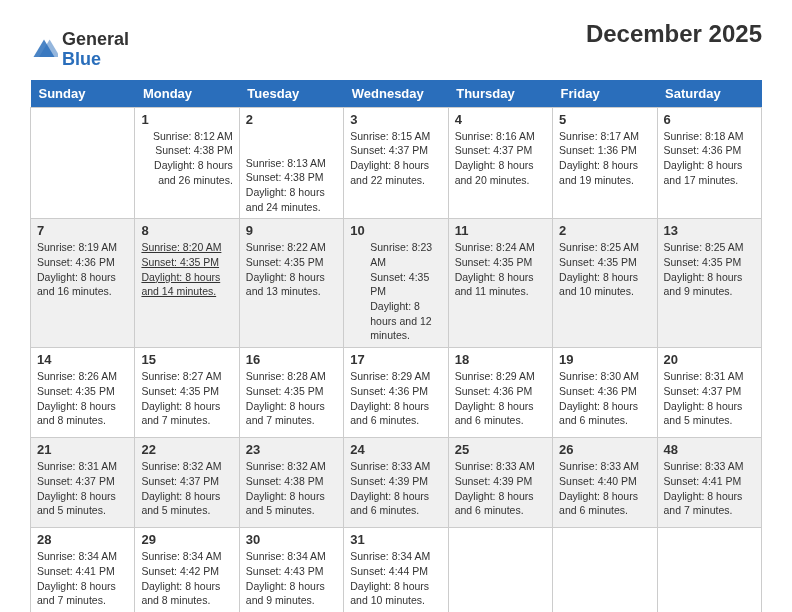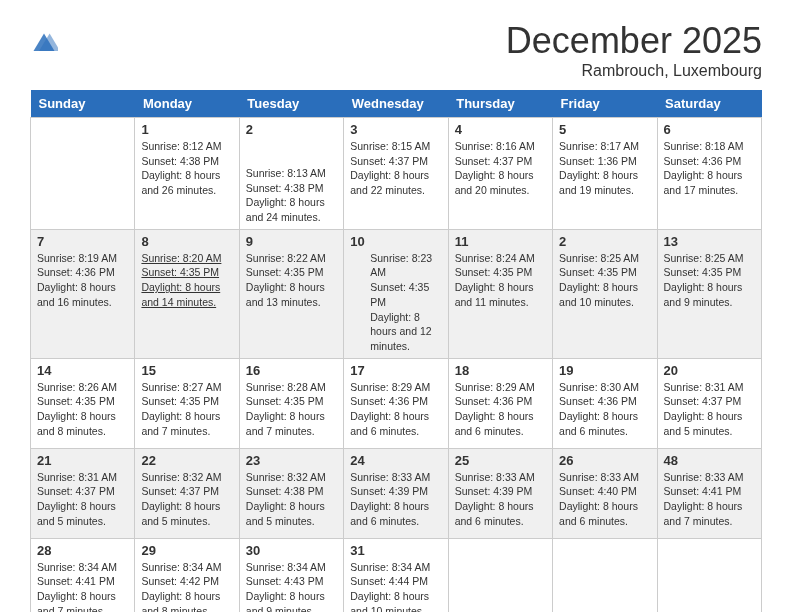--- a/index.html
+++ b/index.html
@@ -38,22 +38,22 @@
     }
     .logo-icon {
       width: 28px;
       height: 28px;
       margin-right: 4px;
     }
     .title-area {
       text-align: right;
     }
     .month-title {
-      font-size: 36px;
-      font-weight: normal;
+      font-size: 24px;
+      font-weight: bold;
       color: #333;
     }
     .location-title {
       font-size: 16px;
       color: #333;
     }
     .calendar-table {
       width: 100%;
       border-collapse: collapse;
       font-size: 11px;
@@ -98,45 +98,48 @@
   </style>
 </head>
 <body>
 
 <div class="header-area">
   <div class="logo">
     <svg class="logo-icon" viewBox="0 0 40 40">
       <polygon points="20,5 35,30 5,30" fill="#2a6ebb" opacity="0.85"></polygon>
       <polygon points="28,5 43,30 13,30" fill="#2a6ebb" opacity="0.5"></polygon>
     </svg>
+    <div class="logo-text">
+      <span class="logo-general">General</span>
+      <span class="logo-blue">Blue</span>
+    </div>
   </div>
   <div class="title-area">
     <div class="month-title">December 2025</div>
-    <div class="location-title">Rambrouch, Luxembourg</div>
   </div>
 </div>
 
 <table class="calendar-table">
   <thead>
     <tr>
     <th>Sunday</th>
         <th>Monday</th>
         <th>Tuesday</th>
         <th>Wednesday</th>
         <th>Thursday</th>
         <th>Friday</th>
         <th>Saturday</th>
       </tr>
   </thead>
   <tbody id="calendar-body">
   <tr class="row-white">
         <td class="empty-cell"></td>
         <td>
           <span class="day-number">1</span>
-          <div class="day-info" style="white-space: pre-line;">Sunrise: 8:12 AM
+          <div class="day-info" style="white-space: pre-line; text-align: right;">Sunrise: 8:12 AM
 Sunset: 4:38 PM
 Daylight: 8 hours and 26 minutes.</div>
         </td>
         <td>
           <span class="day-number">2</span>
           <div class="day-info" style="white-space: pre-line; margin-top: 29px;">Sunrise: 8:13 AM
 Sunset: 4:38 PM
 Daylight: 8 hours and 24 minutes.</div>
         </td>
         <td>

